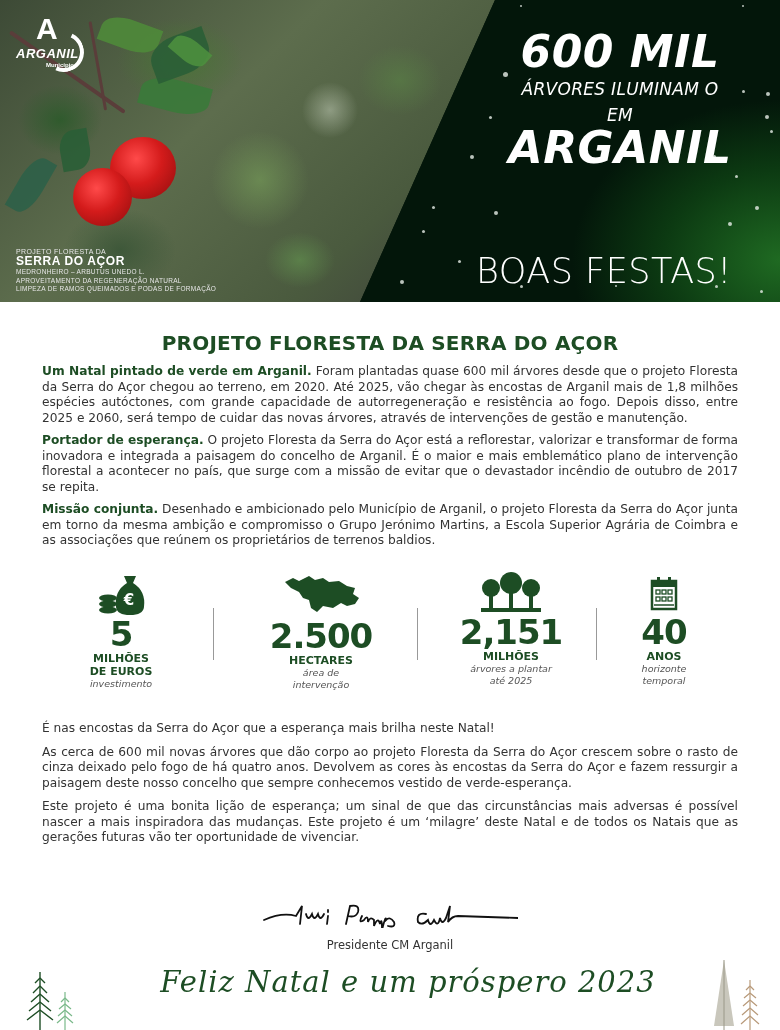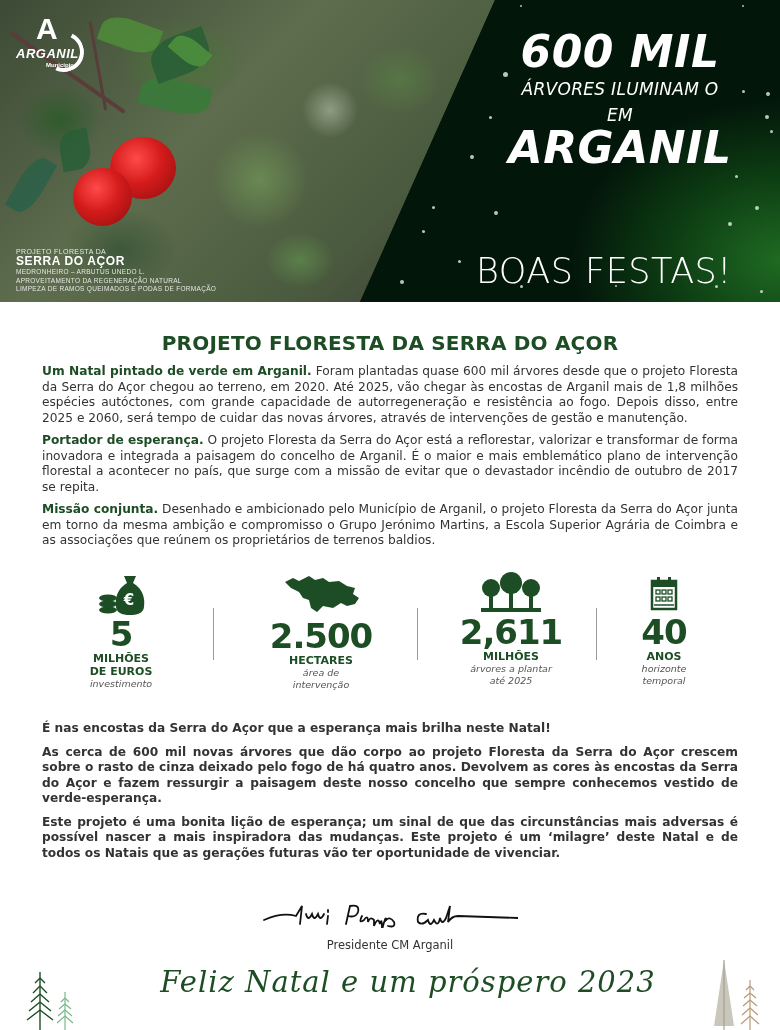--- a/index.html
+++ b/index.html
@@ -54,21 +54,21 @@
 
   
   .stats { position: absolute; left: 0; top: 572px; width: 780px; height: 128px; }
   .stat { position: absolute; top: 0; text-align: center; color: #1d4d24; }
   .stat .num { font: 900 34px/36px "DejaVu Sans", sans-serif; letter-spacing: -1px; }
   .stat .unit { font: 800 11px/13px "DejaVu Sans", sans-serif; }
   .stat .desc { font: italic 9.5px/12px "DejaVu Sans", sans-serif; color: #555; }
   .divider { position: absolute; top: 36px; width: 1px; height: 52px; background: #999; }
 
   .body2 { position: absolute; left: 42px; top: 721px; width: 696px; color: #333; font: 12.2px/15.5px "DejaVu Sans", sans-serif; text-align: justify; }
-  .body2 p { margin-bottom: 8px; font-weight: bold; }
+  .body2 p { margin-bottom: 8px; }
 
   .signature { position: absolute; left: 262px; top: 900px; width: 256px; height: 28px; }
   .sign-role { position: absolute; left: 0; top: 938px; width: 780px; text-align: center; color: #333; font: 11.5px "DejaVu Sans", sans-serif; }
 
   .wish { position: absolute; left: 0; top: 965px; width: 780px; text-align: center; color: #1d4d24; font: italic 29px "DejaVu Serif", serif; letter-spacing: 1px; padding-left: 36px; }
   .tree { position: absolute; }
 </style>
 </head>
 <body>
 
@@ -174,21 +174,21 @@
     <div class="stat" style="left:450px;width:122px;">
       <svg width="64" height="42" viewBox="0 0 64 42" style="display:block;margin:0 auto;">
         <circle cx="12" cy="16" r="9" fill="#1d4d24"></circle>
           <rect x="10" y="20" width="4" height="16" fill="#1d4d24"></rect>
         <circle cx="32" cy="11" r="11" fill="#1d4d24"></circle>
           <rect x="30" y="16" width="4" height="20" fill="#1d4d24"></rect>
         <circle cx="52" cy="16" r="9" fill="#1d4d24"></circle>
           <rect x="50" y="20" width="4" height="16" fill="#1d4d24"></rect>
         <rect x="2" y="36" width="60" height="4" fill="#1d4d24"></rect>
       </svg>
-      <div class="num">2,611</div>
+      <div class="num">2,151</div>
       <div class="unit">MILHÕES</div>
       <div class="desc">árvores a plantar</div>
       <div class="desc">até 2025</div>
     </div>
     <div class="divider" style="left:596px;"></div>
 
     <div class="stat" style="left:630px;width:68px;">
       <svg width="30" height="36" viewBox="0 0 30 36" style="display:block;margin:4px auto 2px;">
         <rect x="3" y="5" width="24" height="28" fill="none" stroke="#1d4d24" stroke-width="2.5"></rect>
         <rect x="3" y="5" width="24" height="6" fill="#1d4d24"></rect>

